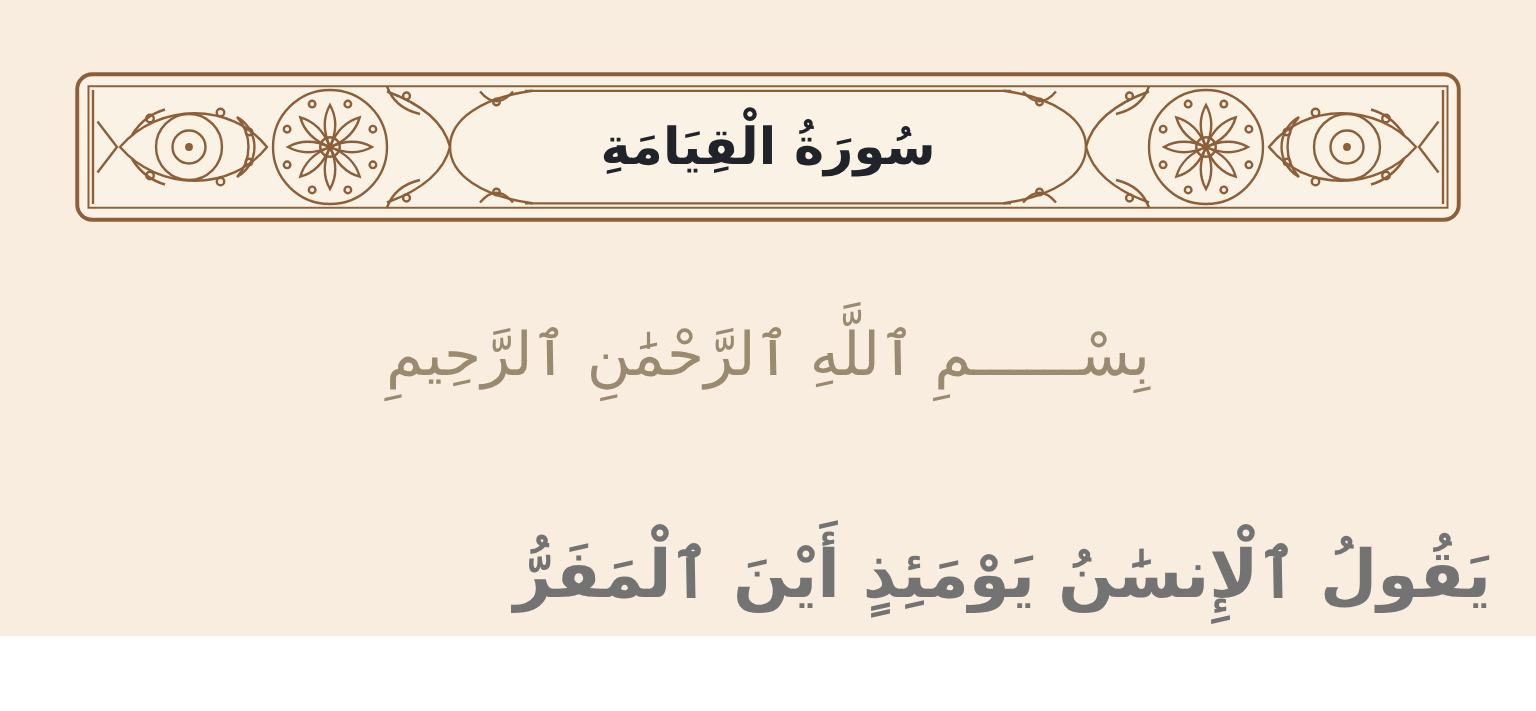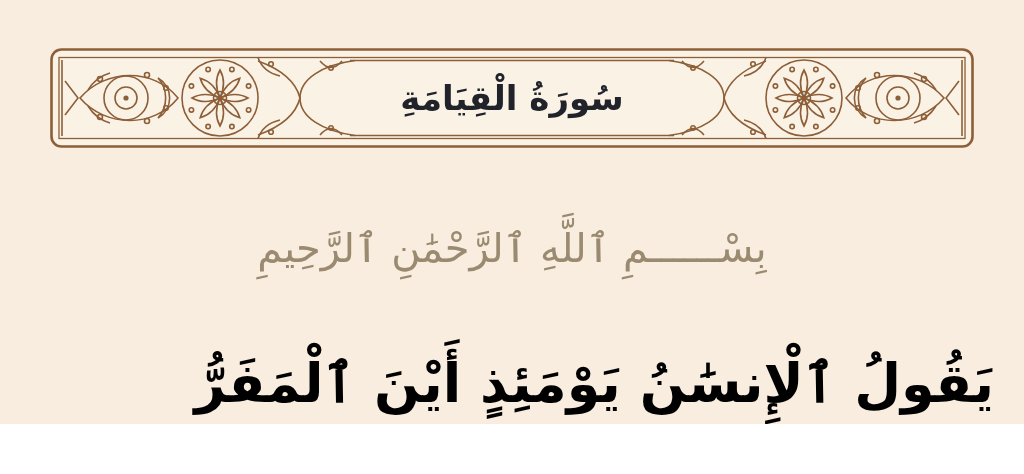--- a/index.html
+++ b/index.html
@@ -33,21 +33,21 @@
     font-weight: 700;
     color: #20242a;
     letter-spacing: 0;
   }
 
   
   .bismillah {
     position: absolute;
     left: 0;
     right: 0;
-    top: 198px;
+    top: 186px;
     height: 100px;
     display: flex;
     align-items: center;
     justify-content: center;
     direction: rtl;
     font-size: 40px;
     font-weight: 400;
     color: #9a8a70;
     white-space: nowrap;
   }
@@ -58,23 +58,23 @@
     top: 330px;
     right: 30px;
     height: 106px;
     display: flex;
     flex-direction: row;
     align-items: center;
     gap: 14px;
     direction: rtl;
   }
   .verse-text {
-    font-size: 54px;
+    font-size: 44px;
     font-weight: 600;
-    color: #000000;
+    color: #737373;
     white-space: nowrap;
   }
   .ayah-marker {
     position: relative;
     width: 50px;
     height: 70px;
     flex: 0 0 auto;
   }
 </style>
 </head>

